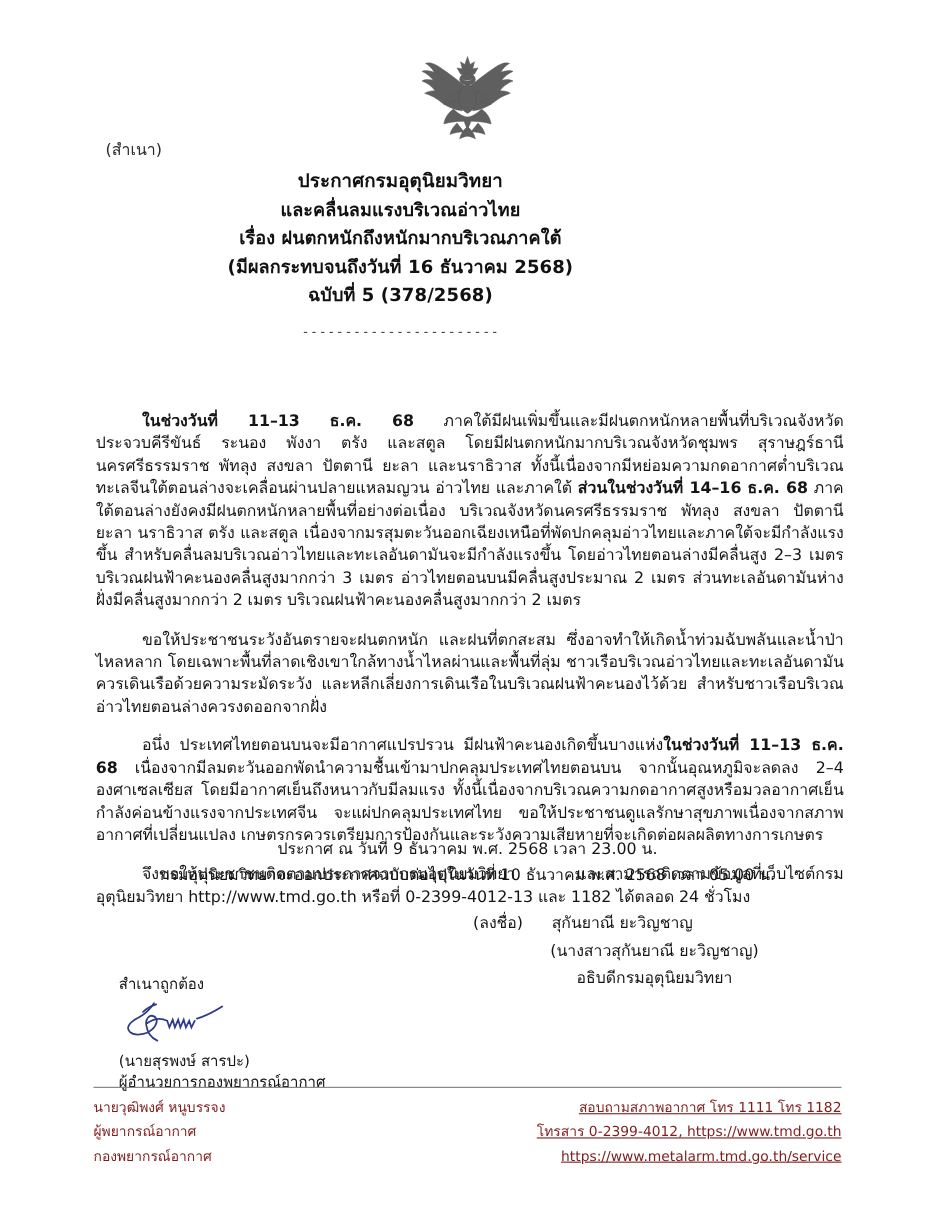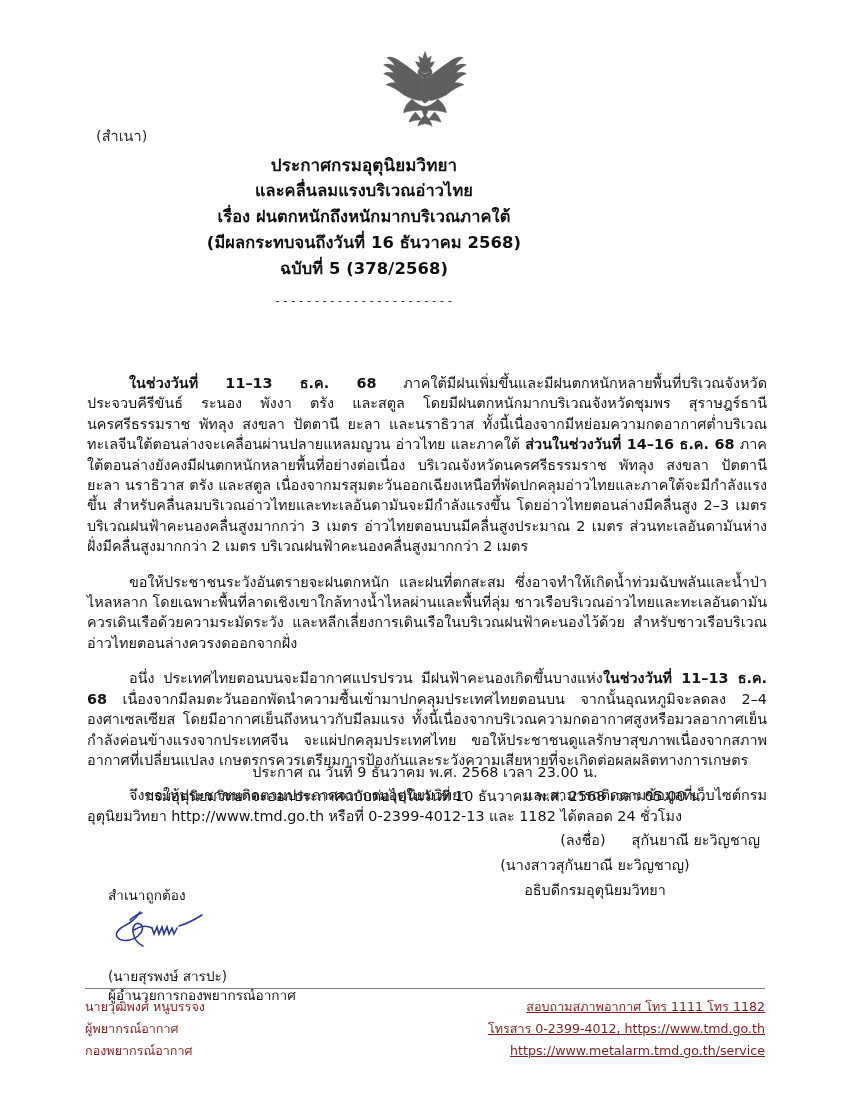--- a/index.html
+++ b/index.html
@@ -116,40 +116,40 @@
     top: 828px;
     left: 430px;
     width: 330px;
     text-align: center;
     font-size: 14.4px;
     line-height: 25px;
     color: #151515;
   }
   .sig-row {
     display: flex;
-    justify-content: flex-end;
+    justify-content: flex-start;
     gap: 26px;
   }
 
   
   .certify {
     position: absolute;
     top: 886px;
     left: 108px;
     font-size: 13.6px;
     line-height: 19px;
     color: #151515;
   }
   .ink {
     width: 120px;
     height: 42px;
     display: block;
     margin: 1px 0 2px 2px;
   }
-  .certify .nm { margin-top: 19px; }
+  .certify .nm { margin-top: 8px; }
 
   
   .footer-rule {
     position: absolute;
     top: 988px;
     left: 85px;
     width: 680px;
     border-top: 1px solid #7c7c7c;
   }
   .footer {

